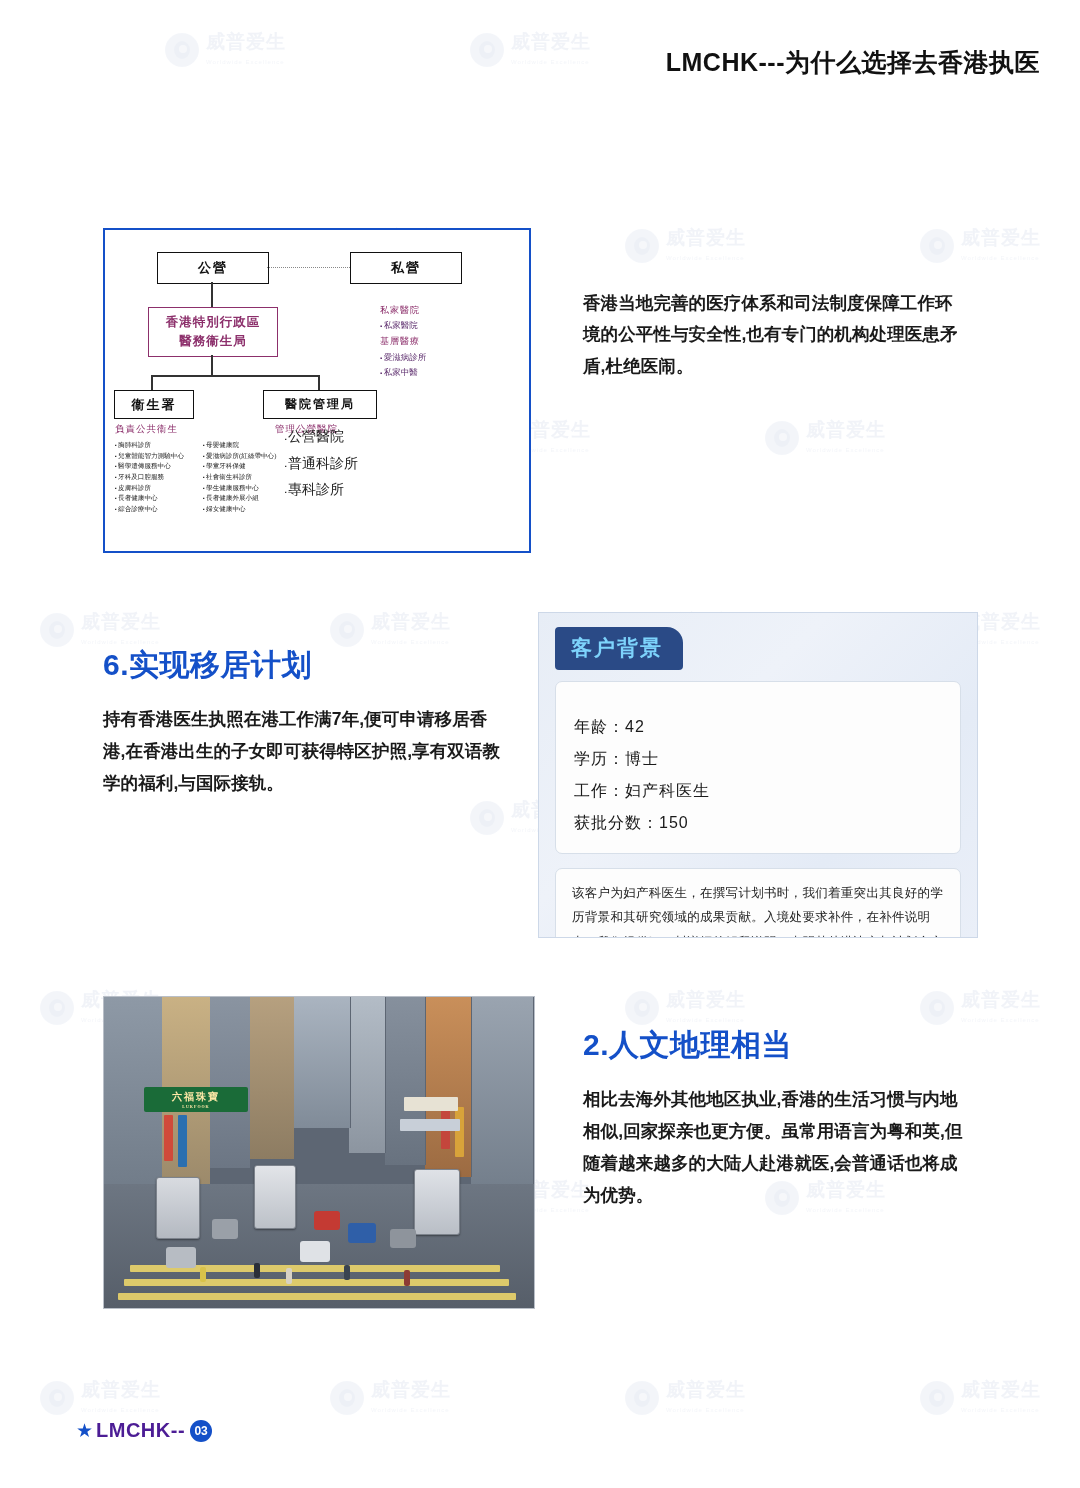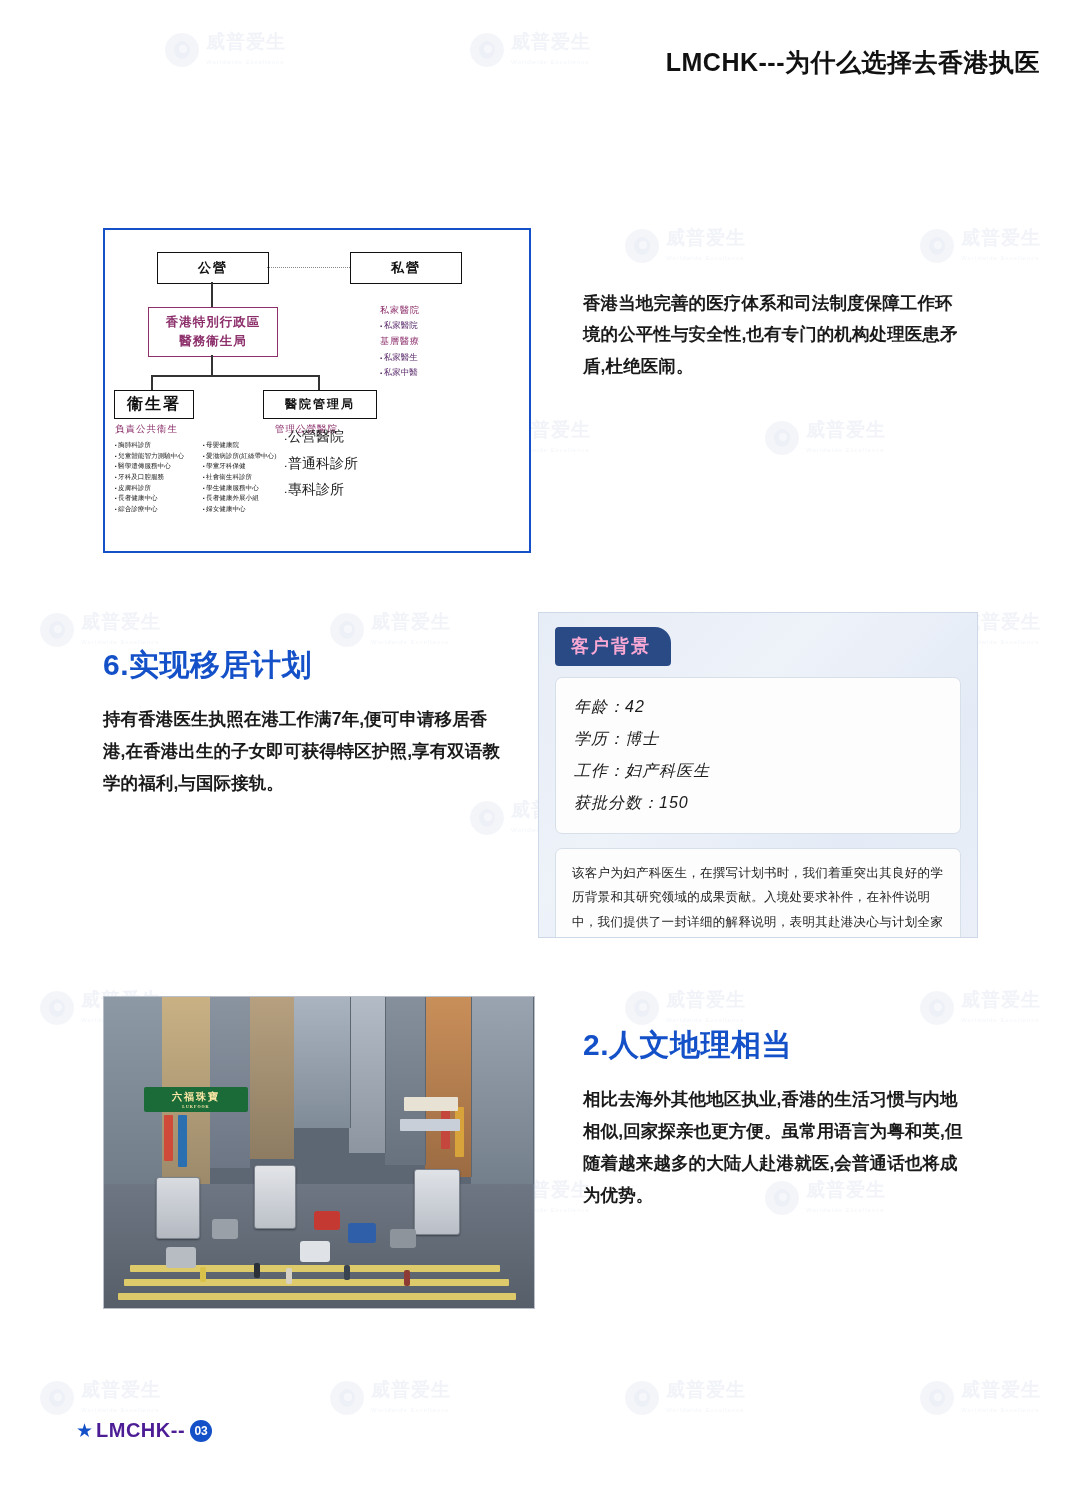--- a/index.html
+++ b/index.html
@@ -88,28 +88,27 @@
   
   #sec5-text{position:absolute;left:103px;top:645px;width:400px;}
   #sec5-figure{position:absolute;left:538px;top:612px;width:440px;height:326px;z-index:3;}
   .card-shot{
     width:100%;height:100%;box-sizing:border-box;
     background:linear-gradient(135deg,#e7edf6 0%,#eef2f9 38%,#e4ebf6 70%,#eaeff8 100%);
     border:1px solid #cdd8e8;
     padding:14px 16px;position:relative;overflow:hidden;
   }
   .card-tab{
-    display:inline-block;background:#2a4a86;color:#f9a8d4;
-    font-size:18px;font-weight:700;letter-spacing:2px;
+    display:inline-block;background:#2a4a86;color:#7dd3fc;
+    font-size:21px;font-weight:700;letter-spacing:2px;
     padding:7px 20px 8px 16px;border-radius:4px 16px 4px 4px;
   }
   .card-panel{
     margin-top:11px;background:#fdfdfd;border:1px solid #d7dfe9;border-radius:7px;
-    padding:13px 18px 14px;
-    font-style:italic;
+    padding:29px 18px 14px;
   }
   .card-panel .row{font-size:16px;line-height:2.0;color:#1a1a1a;letter-spacing:1px;}
   .card-note{
     margin-top:14px;background:#fdfdfd;border:1px solid #d7dfe9;border-radius:7px;
     padding:12px 16px 10px;
     font-size:12.5px;line-height:1.95;color:#222;letter-spacing:.3px;
     height:94px;overflow:hidden;
   }
 
   
@@ -256,21 +255,21 @@
       <div>香港特別行政區</div>
       <div>醫務衞生局</div>
     </div>
     <div class="ff-line" style="left:106px;top:52px;width:1.5px;height:25px;"></div>
 
     <div class="ff-line" style="left:106px;top:125px;width:1.5px;height:20px;"></div>
     <div class="ff-line" style="left:46px;top:145px;width:168px;height:1.5px;"></div>
     <div class="ff-line" style="left:46px;top:145px;width:1.5px;height:15px;"></div>
     <div class="ff-line" style="left:213px;top:145px;width:1.5px;height:15px;"></div>
 
-    <div class="ff-box" style="left:9px;top:160px;width:78px;height:27px;font-size:16px;">衞生署</div>
+    <div class="ff-box" style="left:9px;top:160px;width:78px;height:27px;font-size:13px;">衞生署</div>
     <div class="ff-box" style="left:158px;top:160px;width:112px;height:27px;font-size:12px;">醫院管理局</div>
 
     <div class="ff-cap" style="left:10px;top:193px;">負責公共衞生</div>
     <div class="ff-cap" style="left:170px;top:193px;">管理公營醫院</div>
 
     <div class="ff-list" id="org-left-col1" style="left:10px;top:210px;">
         <div>胸肺科診所</div>
         <div>兒童體能智力測驗中心</div>
         <div>醫學遺傳服務中心</div>
         <div>牙科及口腔服務</div>
@@ -290,21 +289,21 @@
     <div class="ff-list" id="org-right-list" style="left:180px;top:194px;font-size:14px;line-height:1.9;">
         <div>公營醫院</div>
         <div>普通科診所</div>
         <div>專科診所</div>
       </div>
 
     <div class="ff-right" id="org-private-groups" style="left:275px;top:72px;">
         <div class="hd">私家醫院</div>
         <div class="it">私家醫院</div>
         <div class="hd">基層醫療</div>
-        <div class="it">私家醫生</div>
+        <div class="it">愛滋病診所</div>
         <div class="it">私家中醫</div>
       </div>
   </div>
 </div>
 
 <div class="section" style="left:583px;top:270px;width:380px;">
   <p class="sec-body">香港当地完善的医疗体系和司法制度保障工作环境的公平性与安全性,也有专门的机构处理医患矛盾,杜绝医闹。</p>
 </div>
 
 <div class="section" id="sec5-text">

